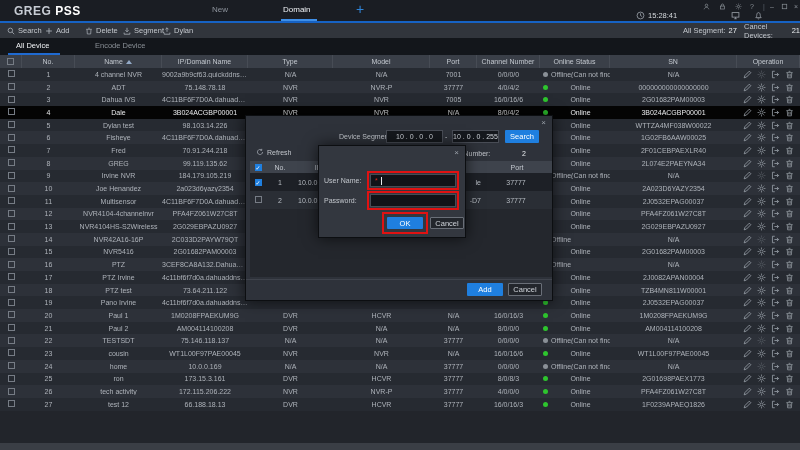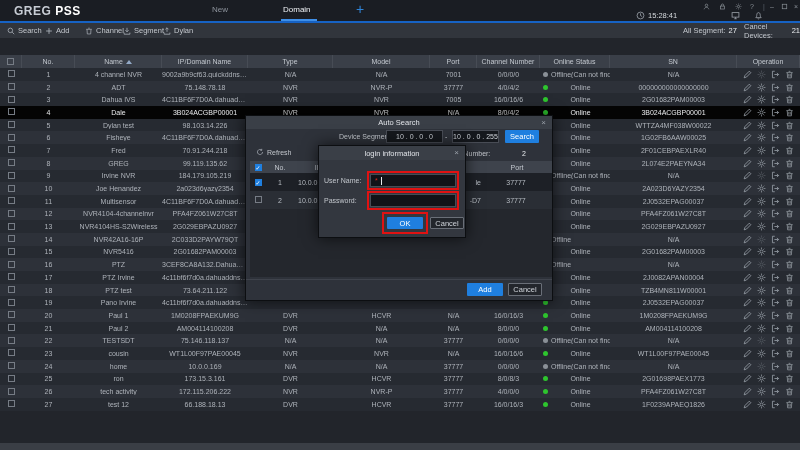--- a/index.html
+++ b/index.html
@@ -164,21 +164,21 @@
       <svg viewBox="0 0 10 10">
           <path d="M5 1.4v7.2M1.4 5h7.2" stroke="currentColor" stroke-width="1.1"></path>
         </svg>
       <span>Add</span>
     </div>
     <div class="tbitem" style="left:85px;">
       <svg viewBox="0 0 10 10">
           <path d="M2.5 3.1l.4 5.6h4.2l.4-5.6" fill="none" stroke="currentColor" stroke-width="0.9"></path>
           <path d="M1.5 2.9h7M4 1.5h2" stroke="currentColor" stroke-width="0.9" fill="none"></path>
         </svg>
-      <span>Channel</span>
+      <span>Delete</span>
     </div>
     <div class="tbitem" style="left:123px;">
       <svg viewBox="0 0 10 10">
           <path d="M5 1v5M3 4l2 2 2-2" fill="none" stroke="currentColor" stroke-width="1"></path>
           <path d="M1.4 7v2h7.2V7" fill="none" stroke="currentColor" stroke-width="1"></path>
         </svg>
       <span>Segment</span>
     </div>
     <div class="tbitem" style="left:163px;">
       <svg viewBox="0 0 10 10">
@@ -190,20 +190,25 @@
     <div class="tbcount" style="left:683px;">
       <span>All Segment:</span>
       <b>27</b>
     </div>
     <div class="tbcount" style="left:744px;">
       <span>Cancel Devices:</span>
       <b>21</b>
     </div>
   </div>
 
+  <div class="devtabs">
+    <div class="dtab active" style="left:16px;">All Device</div>
+    <div class="dtab-underline" style="left:8px;width:52px;"></div>
+    <div class="dtab" style="left:95px;">Encode Device</div>
+  </div>
 
   <div class="thead" id="thead">
       <div class="hcell" style="width:22px;">
         <span class="cbx"></span>
       </div>
       <div class="hcell" style="width:53px;">
         <span>No.</span>
       </div>
       <div class="hcell" style="width:87px;">
         <span>Name</span>
@@ -1286,21 +1291,20 @@
               <path d="M1.5 2.9h7M4 1.5h2M4.2 4.4v3M5.8 4.4v3" stroke="currentColor" stroke-width="0.8" fill="none"></path>
             </svg>
           </span>
         </div>
       </div>
     </div>
   <div class="belowtable"></div>
   <div class="footerstrip"></div>
 
   <div class="dialog" style="left:245px;top:115px;width:308px;height:186px;">
-    <div class="dtitle">Auto Search</div>
     <div class="dclose">×</div>
 
     <div class="dlabel" style="left:93px;top:17px;">Device Segment:</div>
     <div class="dinput" style="left:140px;top:14px;width:57px;height:13px;">10 . 0 . 0 . 0</div>
     <div class="dlabel" style="left:199px;top:17px;">-</div>
     <div class="dinput" style="left:206px;top:14px;width:47px;height:13px;">10 . 0 . 0 . 255</div>
     <div class="btn-blue" style="left:259px;top:14px;width:34px;height:13px;">Search</div>
 
     <div class="linkbtn" style="left:10px;top:32px;">
       <svg viewBox="0 0 10 10">
@@ -1341,21 +1345,20 @@
           <div class="ascell" style="width:70px;text-align:center;">37777</div>
         </div>
       </div>
 
     <div class="assep"></div>
     <div class="btn-blue" style="left:221px;top:167px;width:36px;height:13px;">Add</div>
     <div class="btn-dark" style="left:262px;top:167px;width:34px;height:13px;">Cancel</div>
   </div>
 
   <div class="dialog" style="left:318px;top:145px;width:148px;height:93px;background:#33373f;">
-    <div class="dtitle" style="height:14px;">login information</div>
     <div class="dclose">×</div>
 
     <div class="dlabel" style="left:5px;top:31px;">User Name:</div>
     <div class="dinput" style="left:51px;top:28px;width:86px;height:13px;justify-content:flex-start;padding-left:4px;background:#111318;">
       <span class="star">*</span>
       <span class="cursorbar"></span>
     </div>
     <div class="redbox" style="left:48px;top:25px;width:92px;height:19px;"></div>
 
     <div class="dlabel" style="left:5px;top:51px;">Password:</div>

